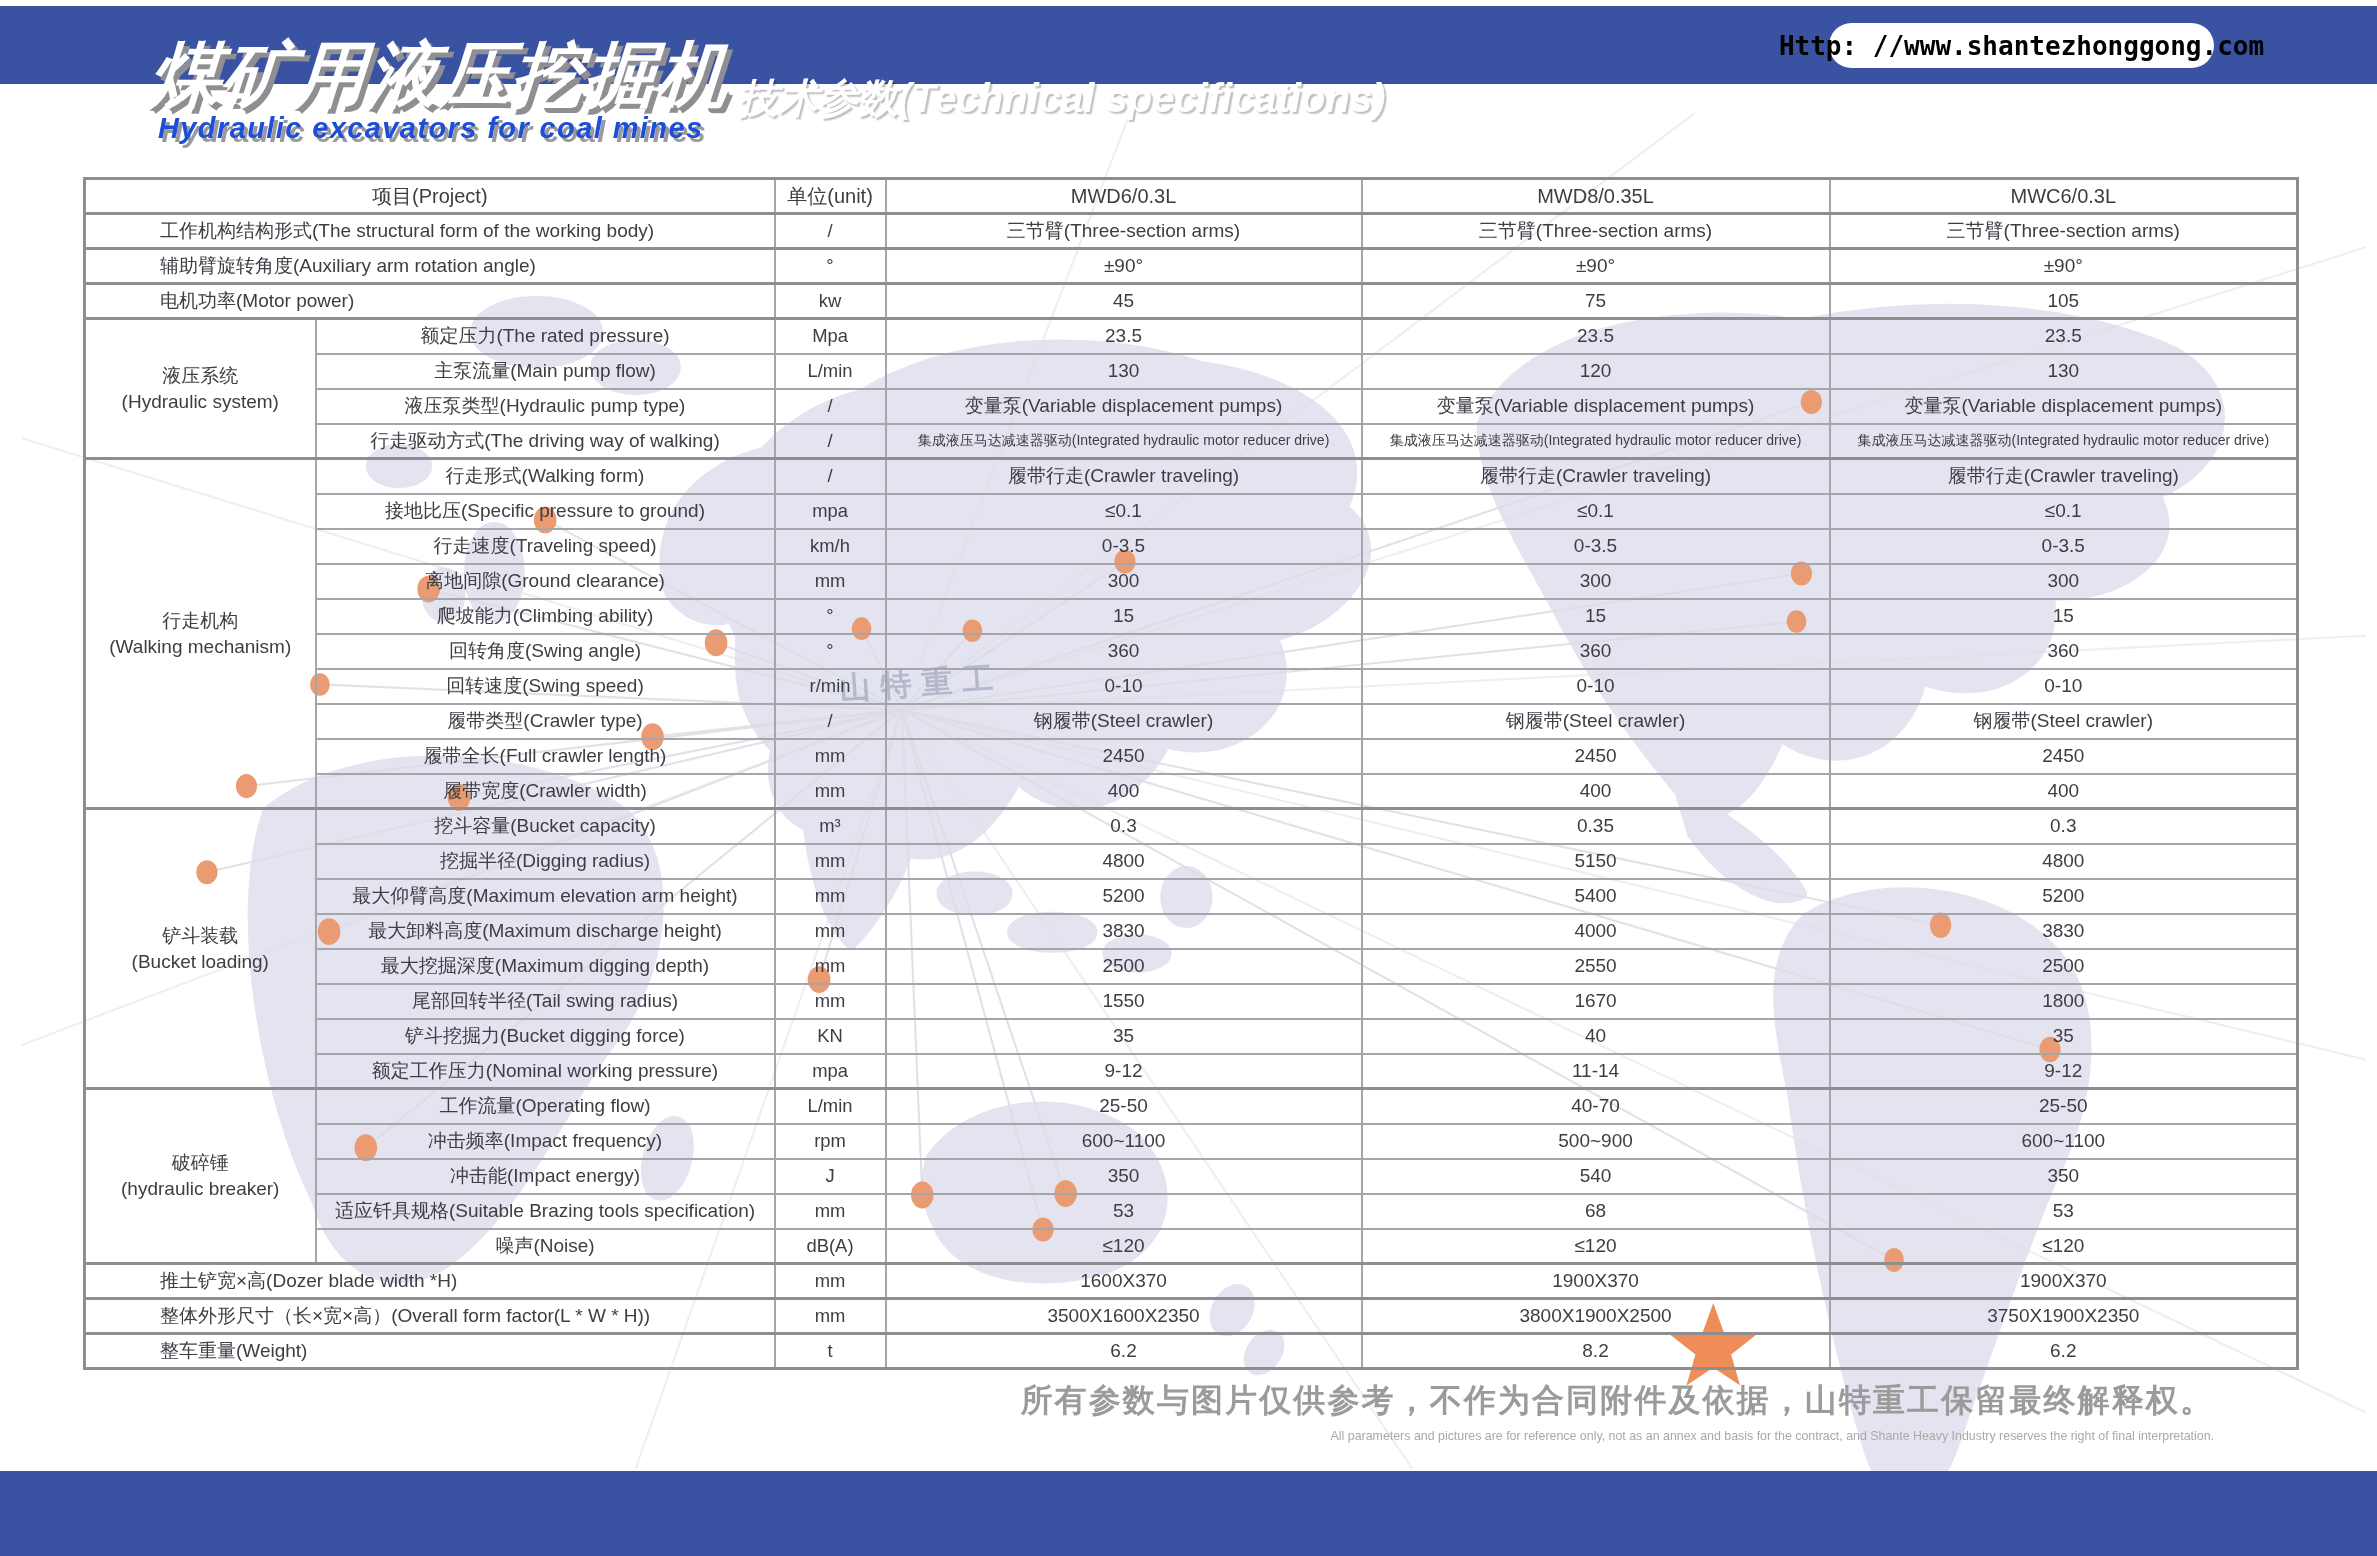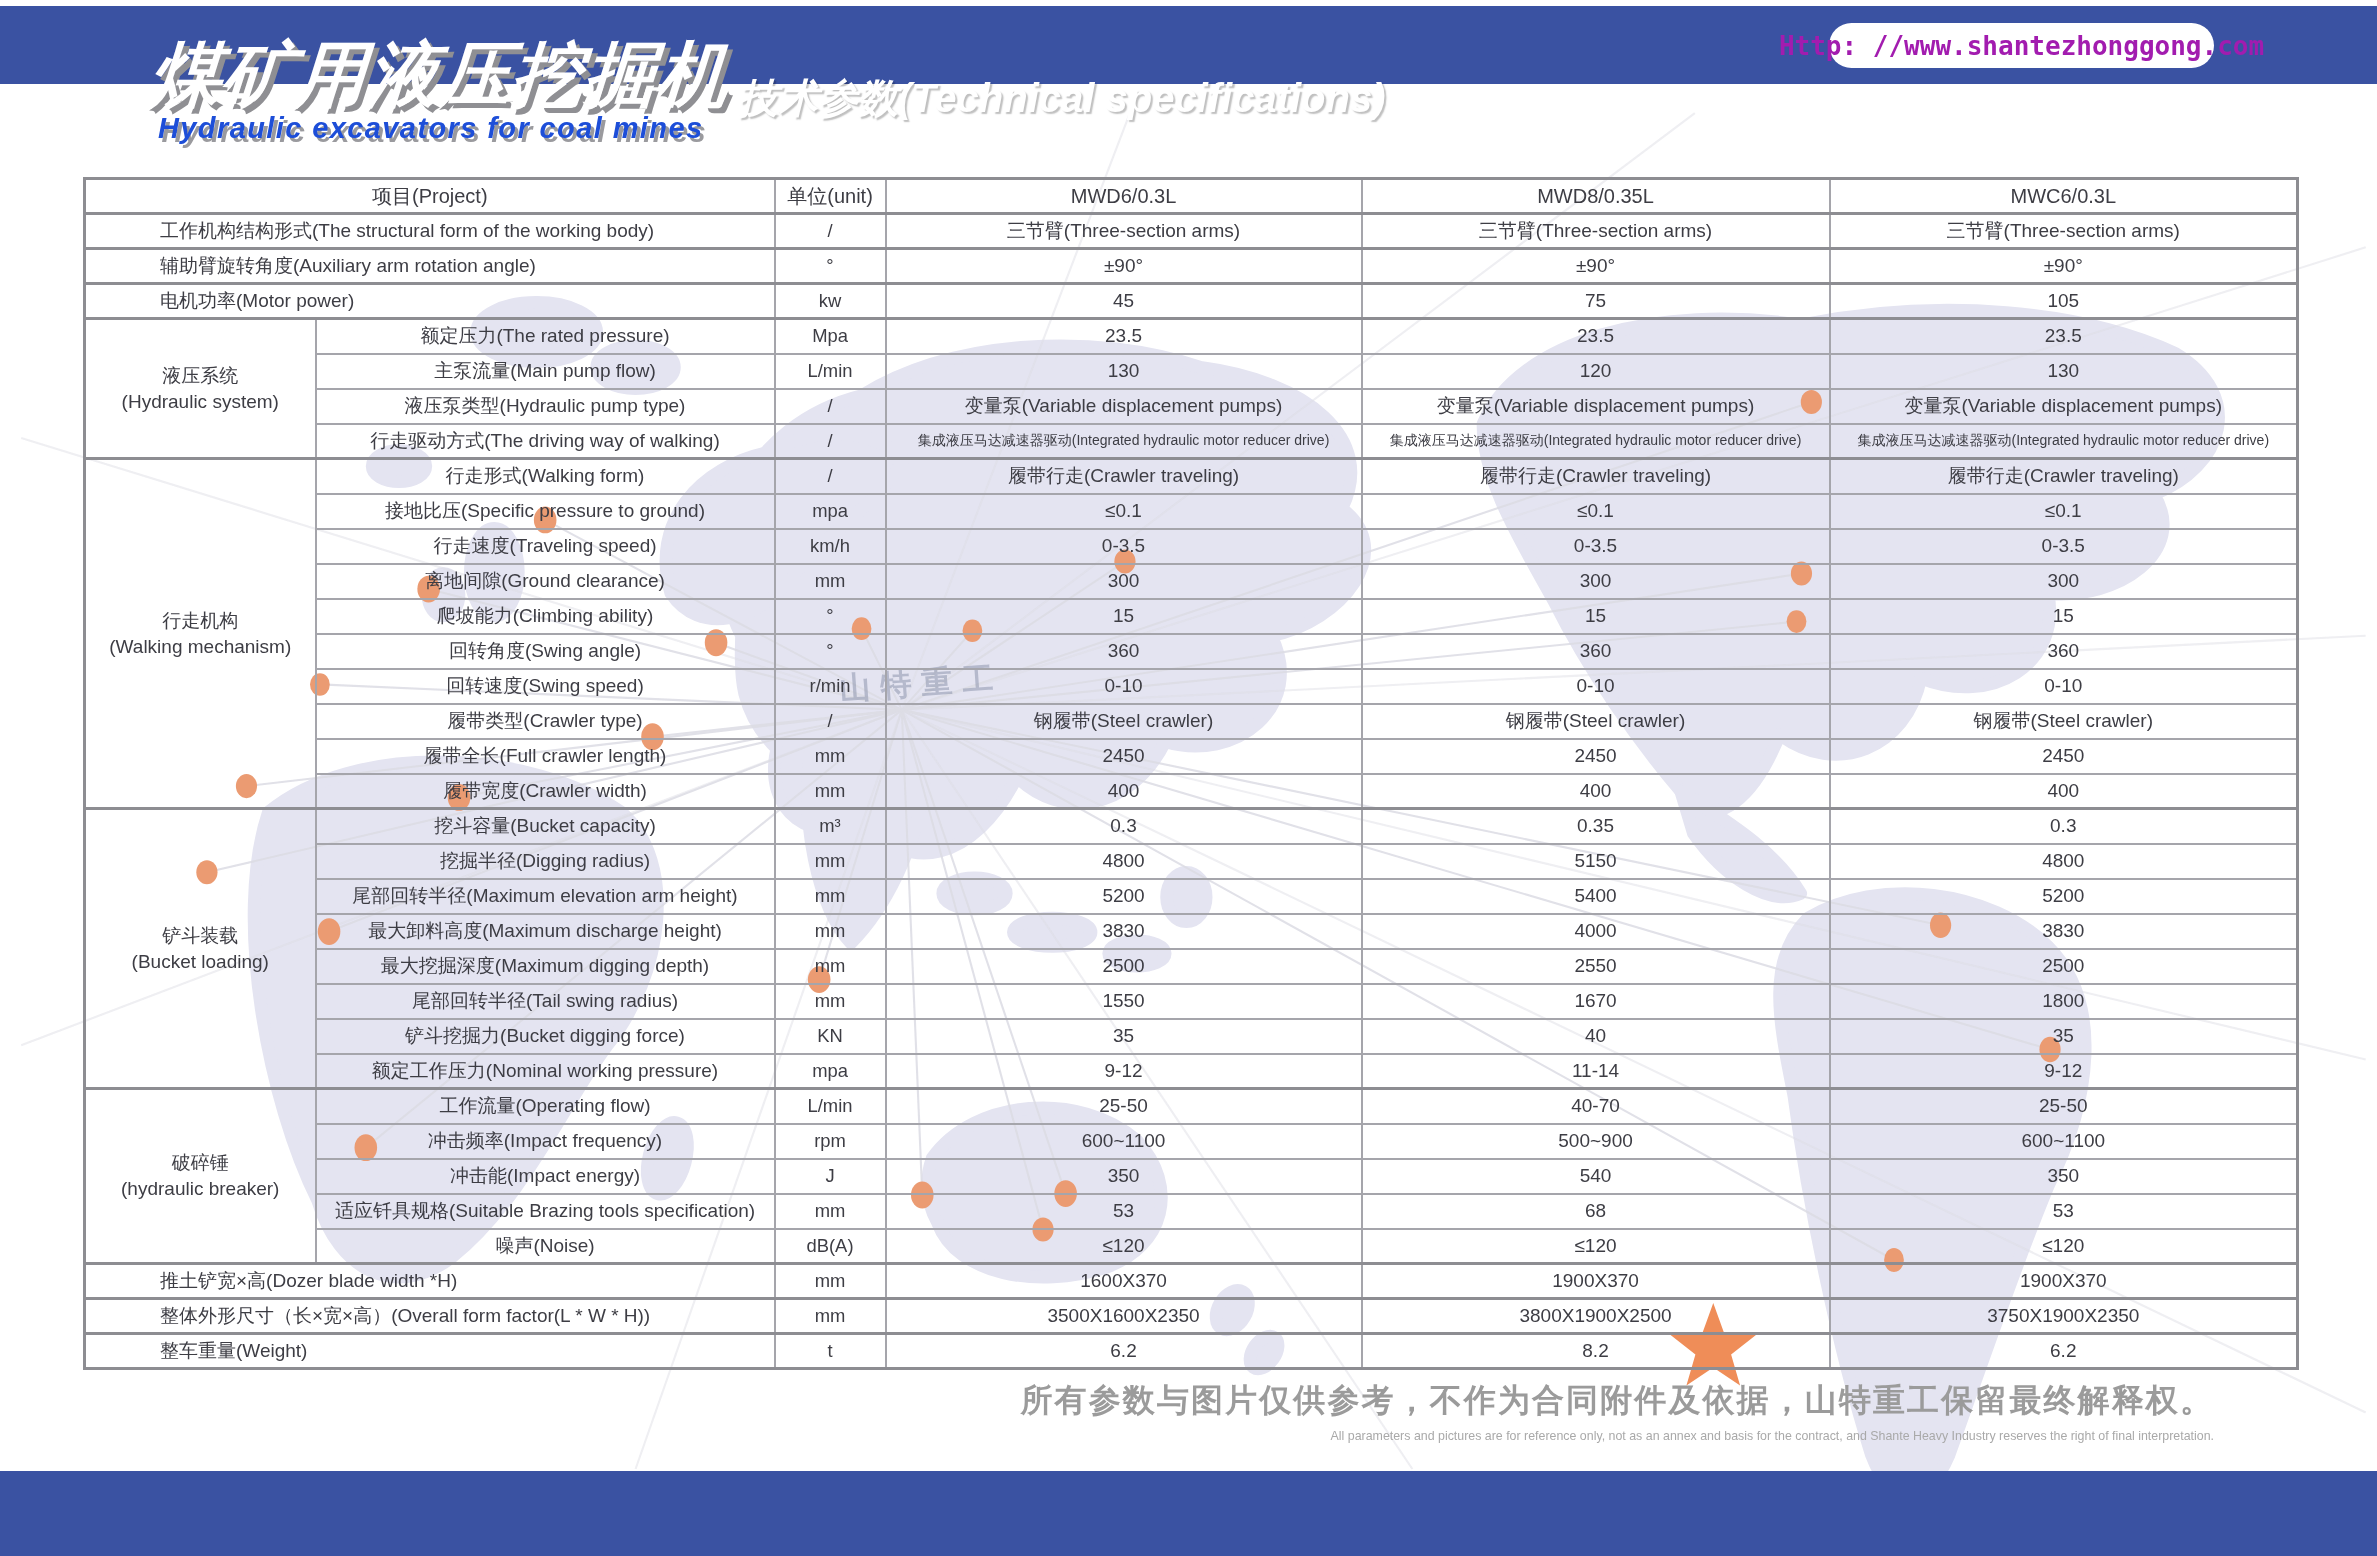--- a/index.html
+++ b/index.html
@@ -26,21 +26,21 @@
     position:absolute;left:738px;top:35px;z-index:3;
     font-size:40px;font-weight:bold;font-style:italic;color:#ffffff;white-space:nowrap;
     text-shadow:2.1px 2.1px 1.4px rgba(0,0,0,0.25);
     margin-top:36px;
   }
   .url-pill{
     position:absolute;left:1829px;top:23px;width:385px;height:45px;z-index:3;
     background:#ffffff;border-radius:22.6px;display:flex;align-items:center;justify-content:center;
   }
   .url-pill span{
-    font-family:"DejaVu Sans Mono", monospace;font-size:26px;font-weight:bold;color:#a21caf;white-space:nowrap;
+    font-family:"DejaVu Sans Mono", monospace;font-size:26px;font-weight:bold;color:#000000;white-space:nowrap;
   }
   
   .table-wrap{position:absolute;left:83px;top:177px;z-index:1;}
   table{border-collapse:collapse;table-layout:fixed;width:2213px;border:3.5px solid #8d8d92;background:transparent;}
   td,th{border:2.1px solid #a5a5ab;padding:0 4.2px;overflow:hidden;white-space:nowrap;
         font-weight:normal;font-size:19px;color:#3d3d44;text-align:center;vertical-align:middle;}
   tr{height:35px;}
   tr.major>td, tr.major>th{border-top:3.5px solid #8d8d92;border-radius:13px;}
   thead th{border-bottom:3.5px solid #8d8d92;font-size:20px;}
   td.lbl-full{text-align:left;padding-left:74px;}
@@ -324,21 +324,21 @@
           <td class="val">0.3</td>
         </tr>
         <tr>
           <td class="lbl">挖掘半径(Digging radius)</td>
           <td class="unit">mm</td>
           <td class="val">4800</td>
           <td class="val">5150</td>
           <td class="val">4800</td>
         </tr>
         <tr>
-          <td class="lbl">尾部回转半径(Maximum elevation arm height)</td>
+          <td class="lbl">最大仰臂高度(Maximum elevation arm height)</td>
           <td class="unit">mm</td>
           <td class="val">5200</td>
           <td class="val">5400</td>
           <td class="val">5200</td>
         </tr>
         <tr>
           <td class="lbl">最大卸料高度(Maximum discharge height)</td>
           <td class="unit">mm</td>
           <td class="val">3830</td>
           <td class="val">4000</td>

